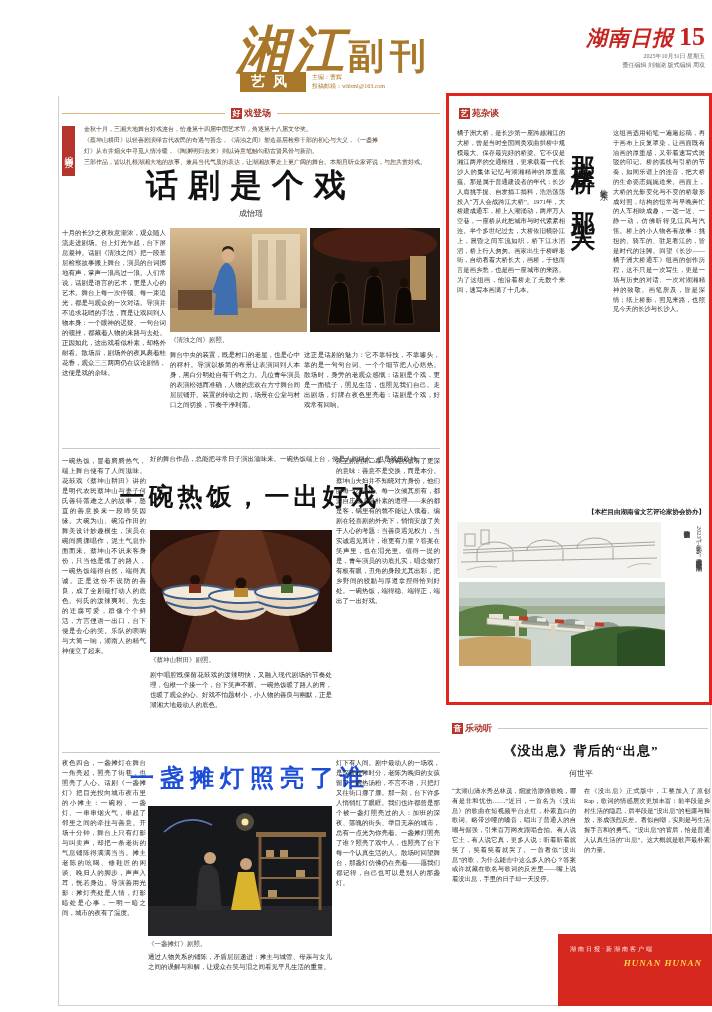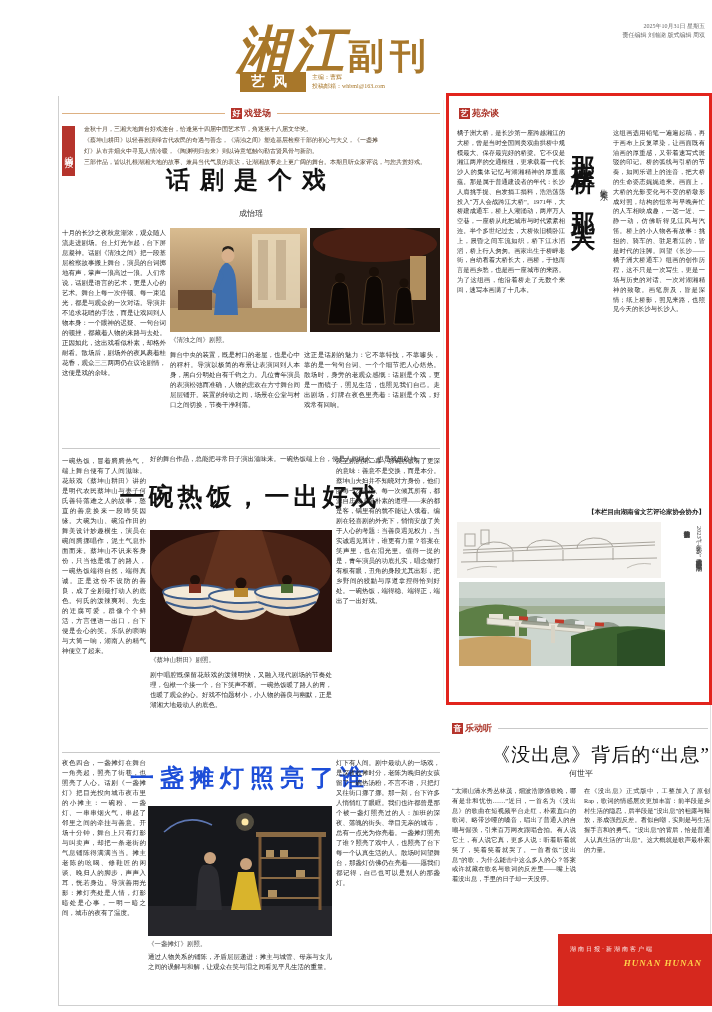--- a/index.html
+++ b/index.html
@@ -26,24 +26,24 @@
   .sec-label { display:flex; align-items:center; font-size:9px; color:#a93226; font-weight:bold; }
   .sec-box { display:inline-block; width:11px; height:11px; background:#b5342c; color:#fff;
              font-size:8px; line-height:11px; text-align:center; font-weight:bold; margin-right:2px; }
   .sec-rule { flex:1; border-top:1px solid #c9c9c9; margin-left:6px; }
   .rule-tan { border-top:1px solid #ddb183; }
   .label-center { background:#fff; padding:0 6px; }
   
   .intro { font-size:6px; line-height:11px; color:#4a3b2a; text-align:justify; overflow:hidden; }
   .col { font-size:6.5px; line-height:10px; text-align:justify; color:#2b2b2b; overflow:hidden; }
   .col-sm { font-size:6.3px; line-height:9.8px; }
-  .title-lg { font-size:24px; font-weight:bold; letter-spacing:10px; text-align:center; color:#111; white-space:nowrap; }
+  .title-lg { font-size:32px; font-weight:bold; letter-spacing:10px; text-align:center; color:#111; white-space:nowrap; }
   .title-md { font-size:25px; font-weight:bold; letter-spacing:4px; text-align:center; color:#111; white-space:nowrap; }
   .title-md2{ font-size:24px; font-weight:bold; letter-spacing:6px; text-align:center; color:#1d4ed8; white-space:nowrap; }
-  .title-sm { font-size:19px; font-weight:normal; letter-spacing:1px; text-align:right; color:#111; white-space:nowrap; }
+  .title-sm { font-size:13px; font-weight:bold; letter-spacing:1px; text-align:center; color:#111; white-space:nowrap; }
   .byline { font-size:8px; text-align:center; color:#333; }
   .caption { font-size:6.5px; color:#444; overflow:hidden; white-space:nowrap; }
   .divider { border-top:1px solid #c9c9c9; }
   .vline { background:#e3e3e3; }
   
   .red-frame { border:3px solid #e2241d; background:#fff; }
   .v-title { writing-mode:vertical-rl; font-size:24px; font-weight:bold; letter-spacing:8px; color:#111; }
   .v-byline { writing-mode:vertical-rl; font-size:8px; color:#333; letter-spacing:2px; }
   .v-caption { writing-mode:vertical-rl; font-size:6.3px; line-height:12px; color:#444; overflow:hidden; }
   .ending { font-size:6.5px; font-weight:bold; text-align:right; color:#222; white-space:nowrap; overflow:hidden; }
@@ -69,20 +69,23 @@
   <div class="abs masthead-title" style="left:236px;top:16px;">
     <span class="mh-script">湘江</span><span class="mh-plain">副刊</span>
   </div>
   <div class="abs mh-box" style="left:240px;top:72px;width:66px;height:20px;">艺风</div>
   <div class="abs mh-info" style="left:312px;top:73px;">
     <div>主编：曹辉</div>
     <div>投稿邮箱：whbml@163.com</div>
   </div>
 
   <div class="abs paper-info" style="left:555px;top:22px;width:150px;">
+    <div>
+      <span class="paper-name">湖南日报</span><span class="paper-page">15</span>
+    </div>
     <div class="paper-meta">2025年10月31日 星期五</div>
     <div class="paper-meta">责任编辑 刘瀚潞 版式编辑 周双</div>
   </div>
 
   <div class="abs" style="left:62px;top:100px;width:378px;height:906px;">
 
     <div class="abs rule-tan" style="left:0;top:13px;width:378px;height:0;"></div>
     <div class="abs" style="left:50%;top:7px;transform:translateX(-50%);">
       <div class="sec-label label-center">
         <span class="sec-box">好</span>

